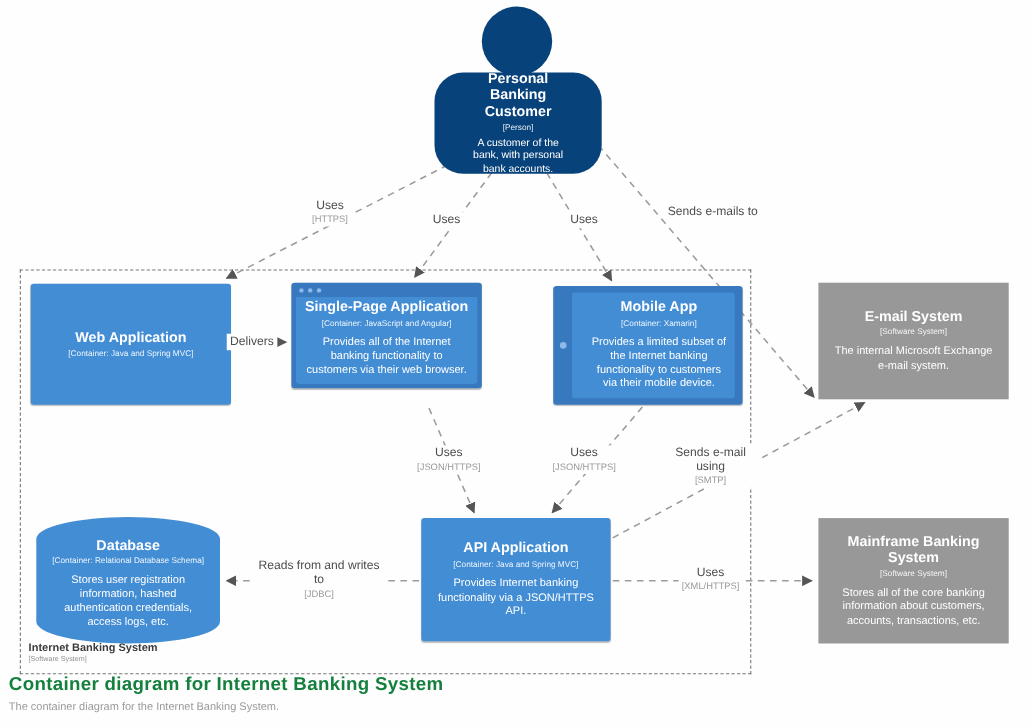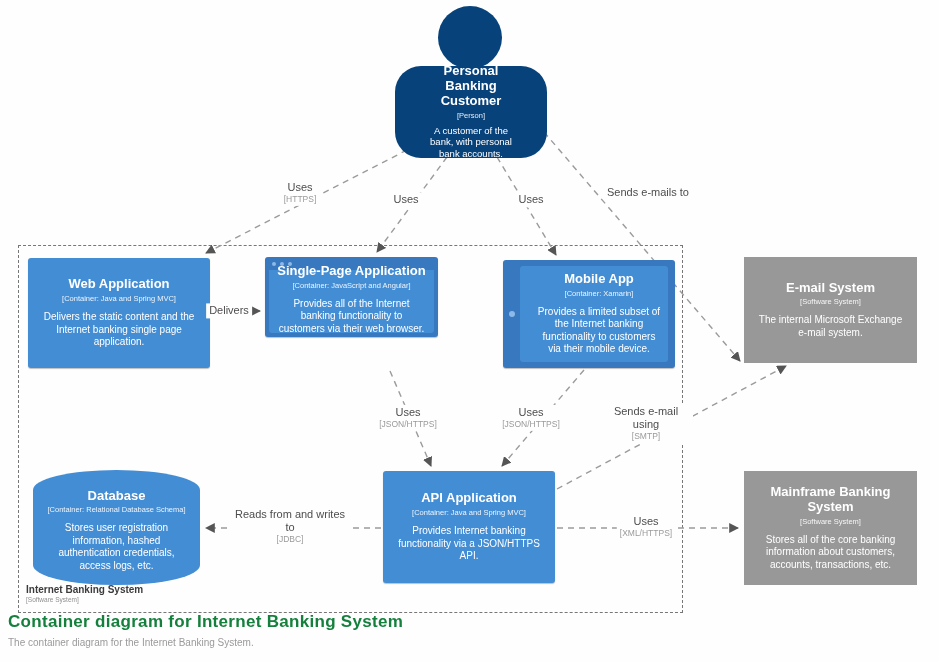--- a/index.html
+++ b/index.html
@@ -112,24 +112,23 @@
   <div class="person-head"></div>
   <div class="node person-body">
     <div class="title">Personal Banking Customer</div>
     <div class="type">[Person]</div>
     <div class="desc">A customer of the bank, with personal bank accounts.</div>
   </div>
 
   <div class="node box" style="left:28px; top:258px; width:182px; height:110px;">
     <div class="title">Web Application</div>
     <div class="type">[Container: Java and Spring MVC]</div>
-    <div class="desc">Delivers the static content and the Internet banking single page application.</div>
-  </div>
-
-  <div class="node box browser" style="left:265px; top:257px; width:173px; height:80px;">
+  </div>
+
+  <div class="node box browser" style="left:265px; top:257px; width:173px; height:96px;">
     <div class="inner"></div>
     <div class="chrome">
         <i></i>
         <i></i>
         <i></i>
       </div>
     <div class="title">Single-Page Application</div>
     <div class="type">[Container: JavaScript and Angular]</div>
     <div class="desc">Provides all of the Internet banking functionality to customers via their web browser.</div>
   </div>

